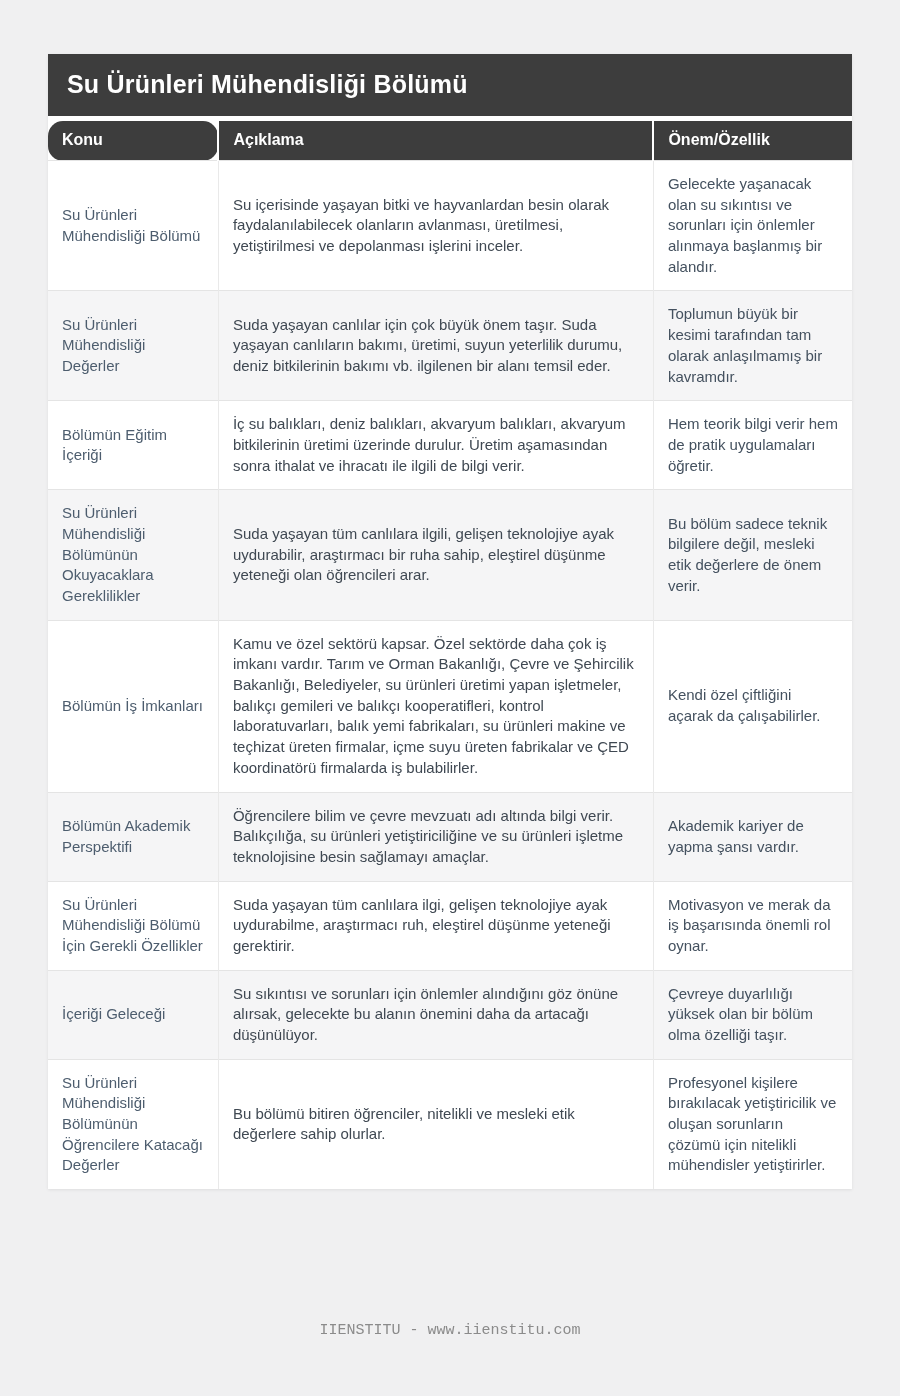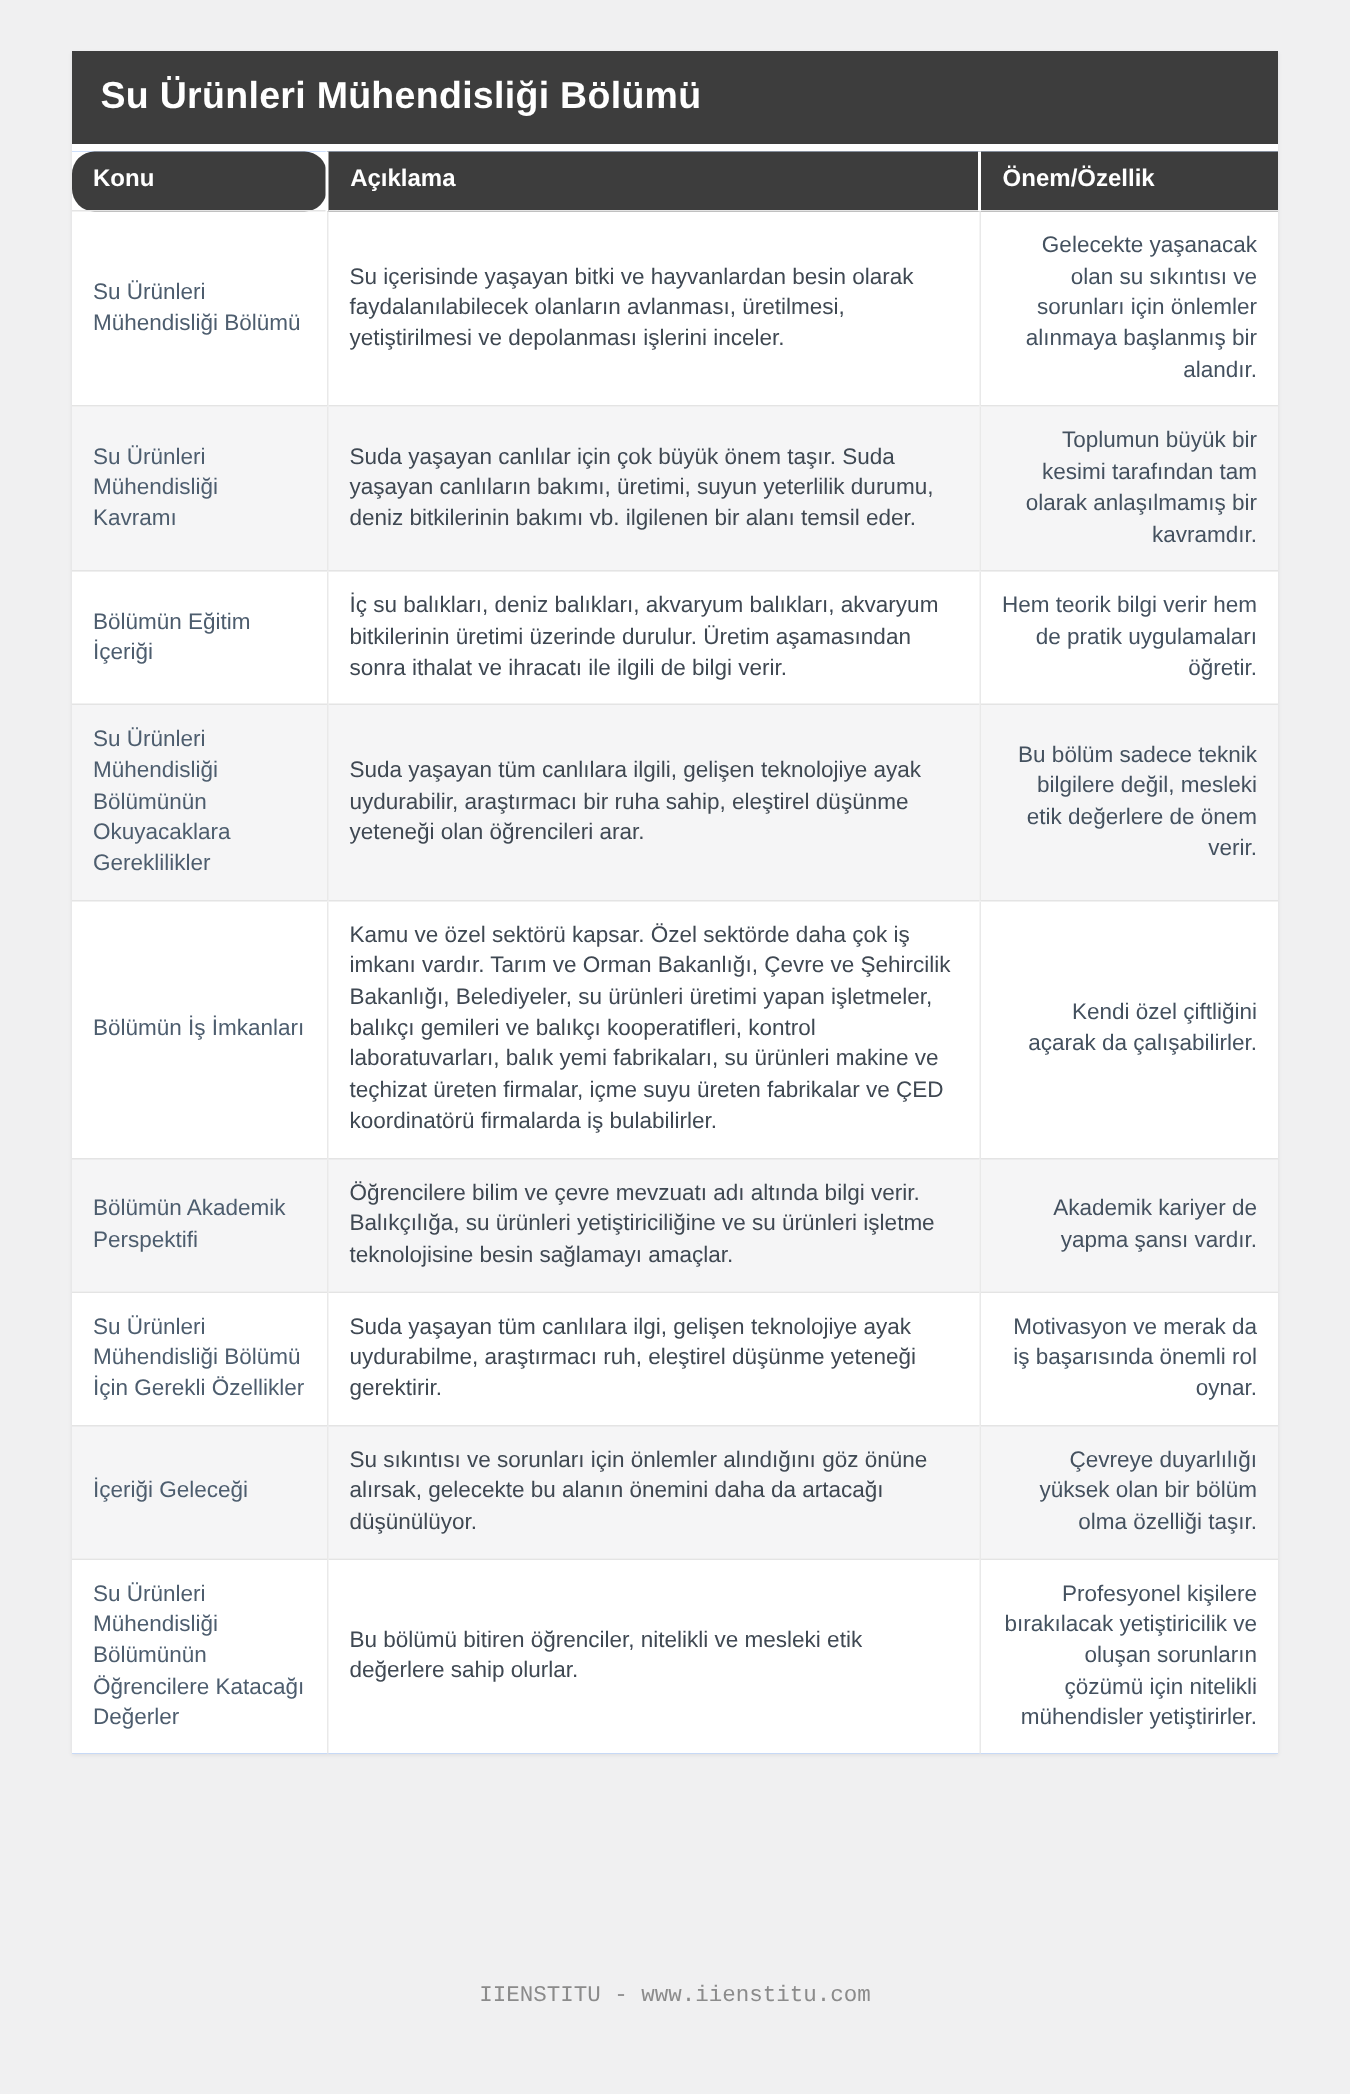--- a/index.html
+++ b/index.html
@@ -9,23 +9,23 @@
   body {
     width: 900px;
     height: 1396px;
     background: #f0f0f1;
     font-family: "Liberation Sans", sans-serif;
     position: relative;
   }
   .card {
     position: absolute;
     left: 48px;
-    top: 34px;
+    top: 54px;
     width: 804px;
-    background: #3b82f6;
+    background: #fdba74;
     box-shadow: 0 1px 3px rgba(0,0,0,0.08);
   }
   .title-bar {
     background: #3d3d3d;
     color: #ffffff;
     font-size: 25px;
     font-weight: bold;
     padding: 16px 19px 17px 19px;
     letter-spacing: 0.2px;
   }
@@ -64,21 +64,21 @@
     line-height: 1.38;
   }
   table.info-table tbody td:first-child {
     border-left: none;
   }
   table.info-table tbody tr:nth-child(even) {
     background: #f5f5f6;
   }
   td.cell-topic   { color: #4d5d6e; }
   td.cell-desc    { color: #3f4852; }
-  td.cell-feature { color: #44515f; text-align: right; }
+  td.cell-feature { color: #44515f; }
   .footer {
     position: absolute;
     left: 0;
     width: 900px;
     top: 1322px;
     text-align: center;
     color: #8b8b8b;
     font-size: 15px;
     font-family: Liberation Mono, monospace;
   }
@@ -102,21 +102,21 @@
         <th>Önem/Özellik</th>
       </tr>
     </thead>
     <tbody id="table-body">
         <tr>
           <td class="cell-topic">Su Ürünleri Mühendisliği Bölümü</td>
           <td class="cell-desc">Su içerisinde yaşayan bitki ve hayvanlardan besin olarak faydalanılabilecek olanların avlanması, üretilmesi, yetiştirilmesi ve depolanması işlerini inceler.</td>
           <td class="cell-feature">Gelecekte yaşanacak olan su sıkıntısı ve sorunları için önlemler alınmaya başlanmış bir alandır.</td>
         </tr>
         <tr>
-          <td class="cell-topic">Su Ürünleri Mühendisliği Kavramı</td>
+          <td class="cell-topic">Su Ürünleri Mühendisliği Değerler</td>
           <td class="cell-desc">Suda yaşayan canlılar için çok büyük önem taşır. Suda yaşayan canlıların bakımı, üretimi, suyun yeterlilik durumu, deniz bitkilerinin bakımı vb. ilgilenen bir alanı temsil eder.</td>
           <td class="cell-feature">Toplumun büyük bir kesimi tarafından tam olarak anlaşılmamış bir kavramdır.</td>
         </tr>
         <tr>
           <td class="cell-topic">Bölümün Eğitim İçeriği</td>
           <td class="cell-desc">İç su balıkları, deniz balıkları, akvaryum balıkları, akvaryum bitkilerinin üretimi üzerinde durulur. Üretim aşamasından sonra ithalat ve ihracatı ile ilgili de bilgi verir.</td>
           <td class="cell-feature">Hem teorik bilgi verir hem de pratik uygulamaları öğretir.</td>
         </tr>
         <tr>
           <td class="cell-topic">Su Ürünleri Mühendisliği Bölümünün Okuyacaklara Gereklilikler</td>

